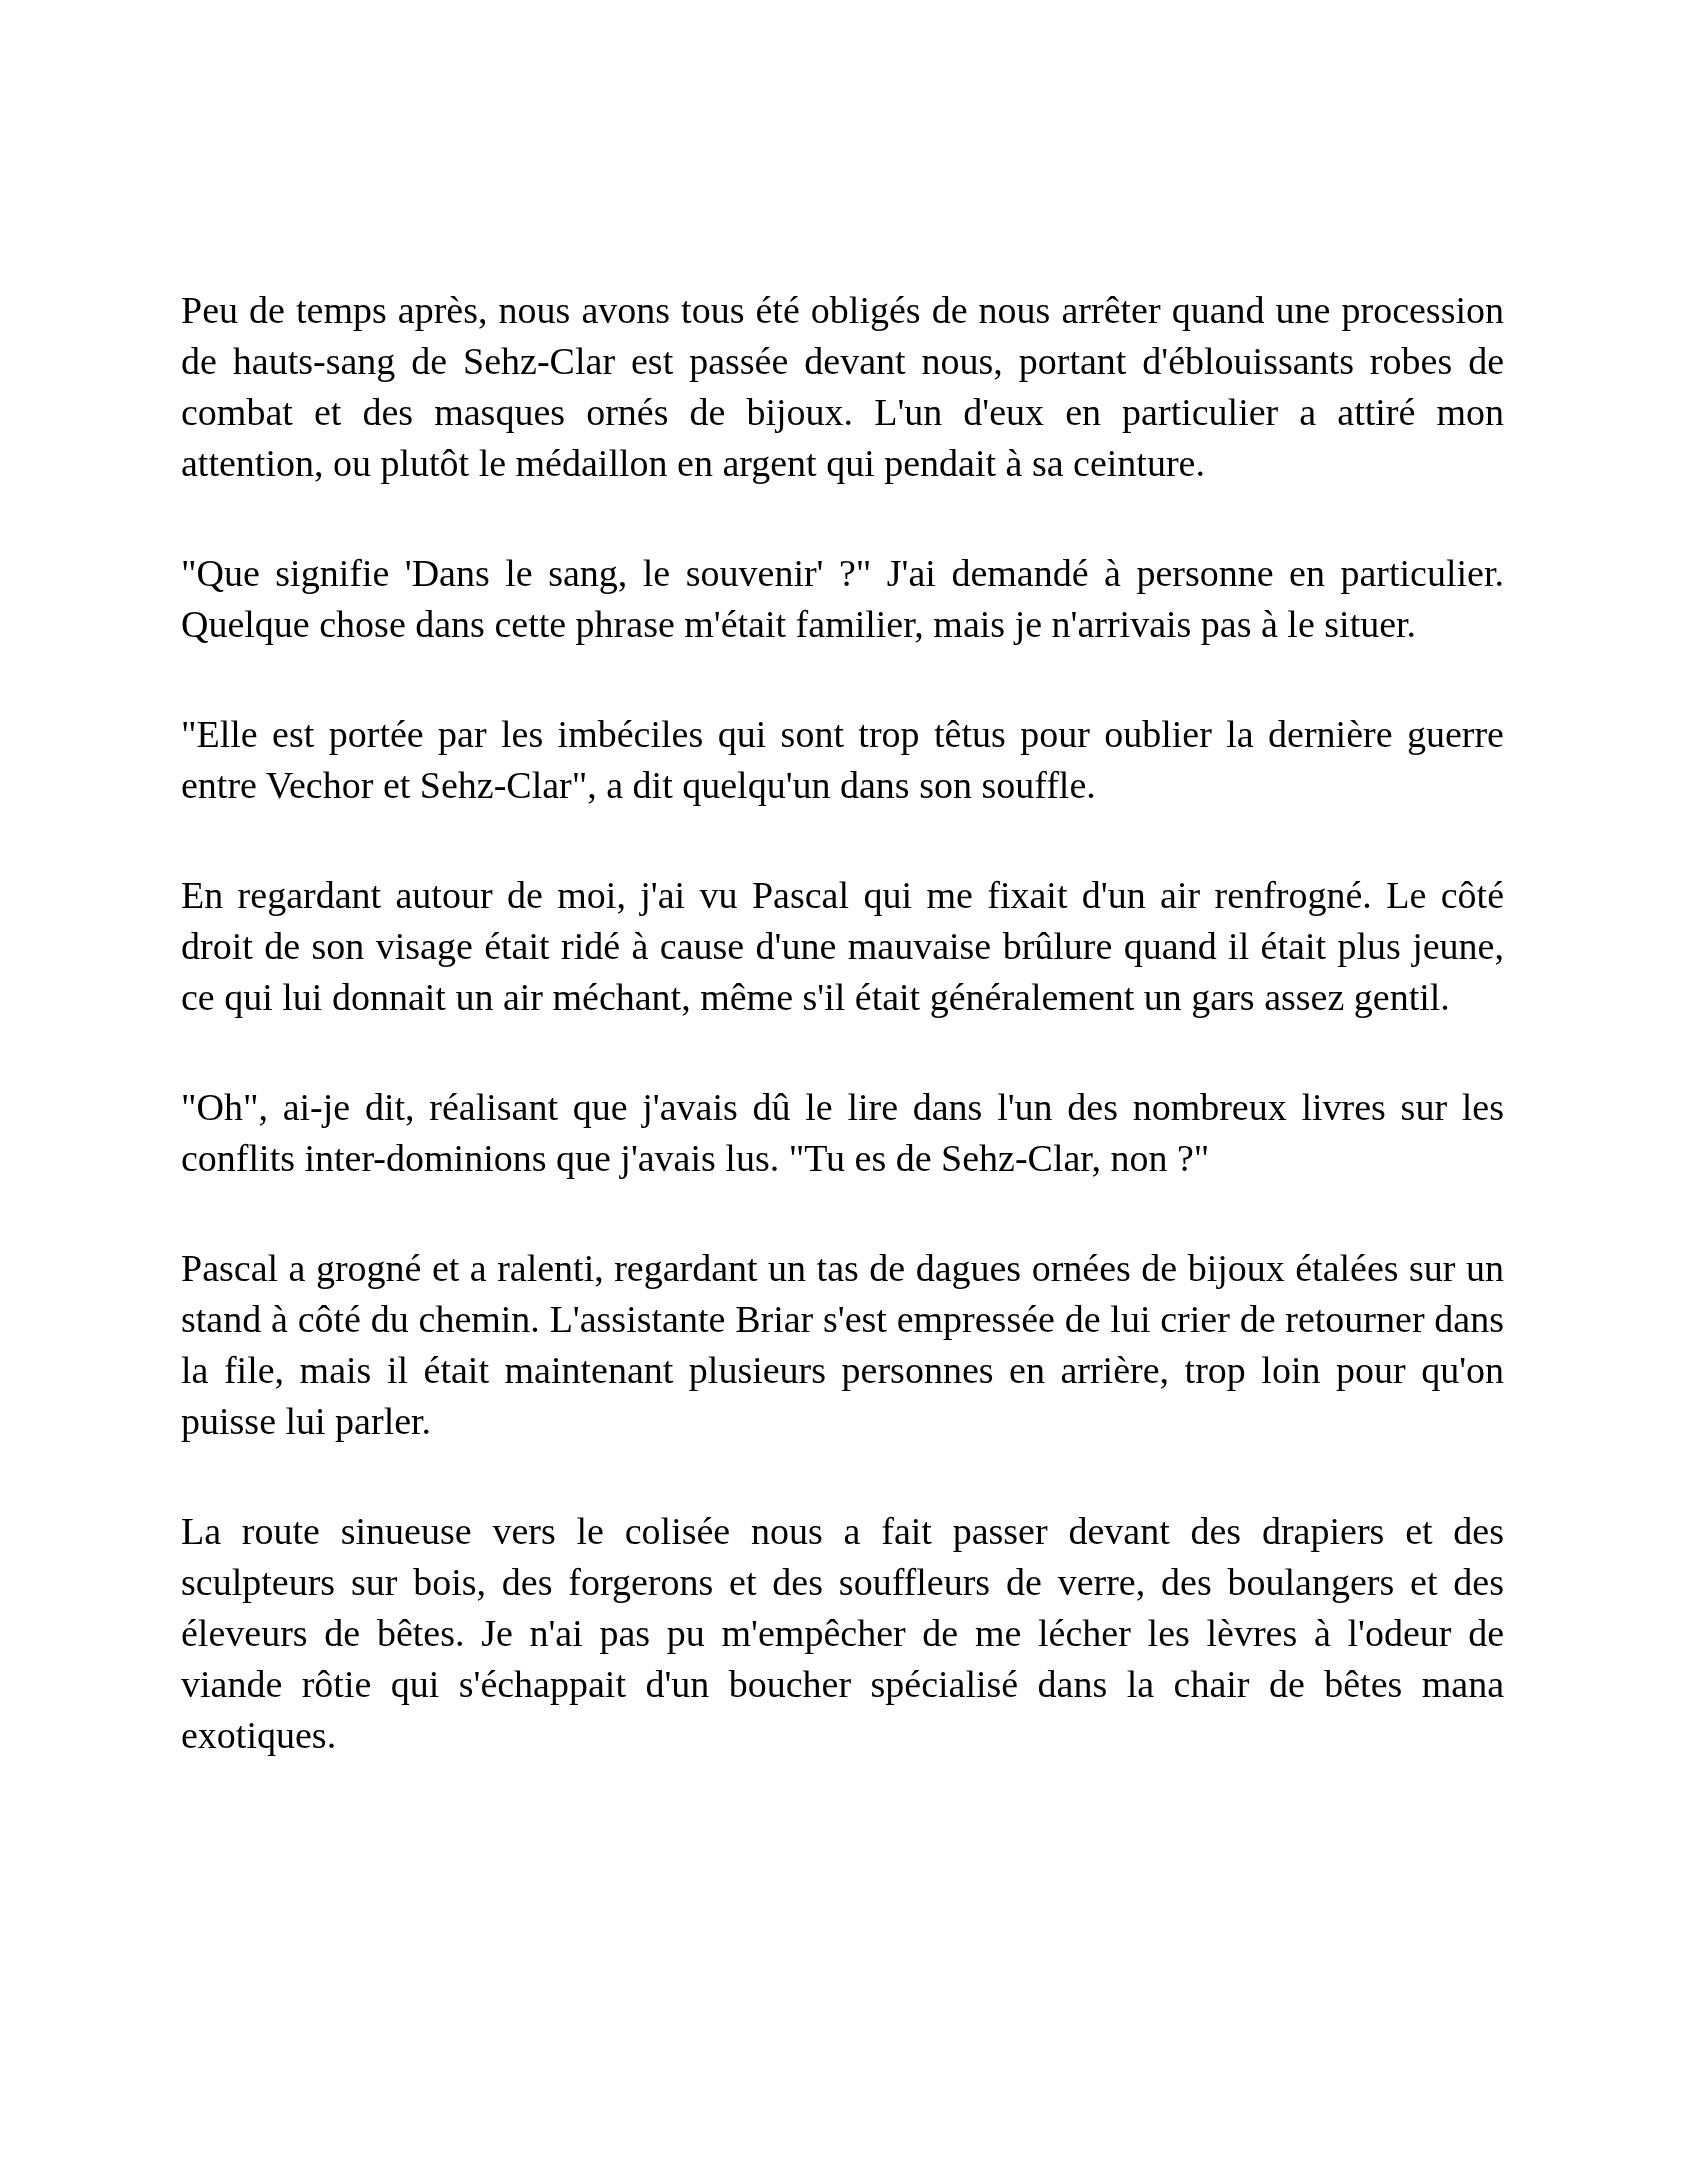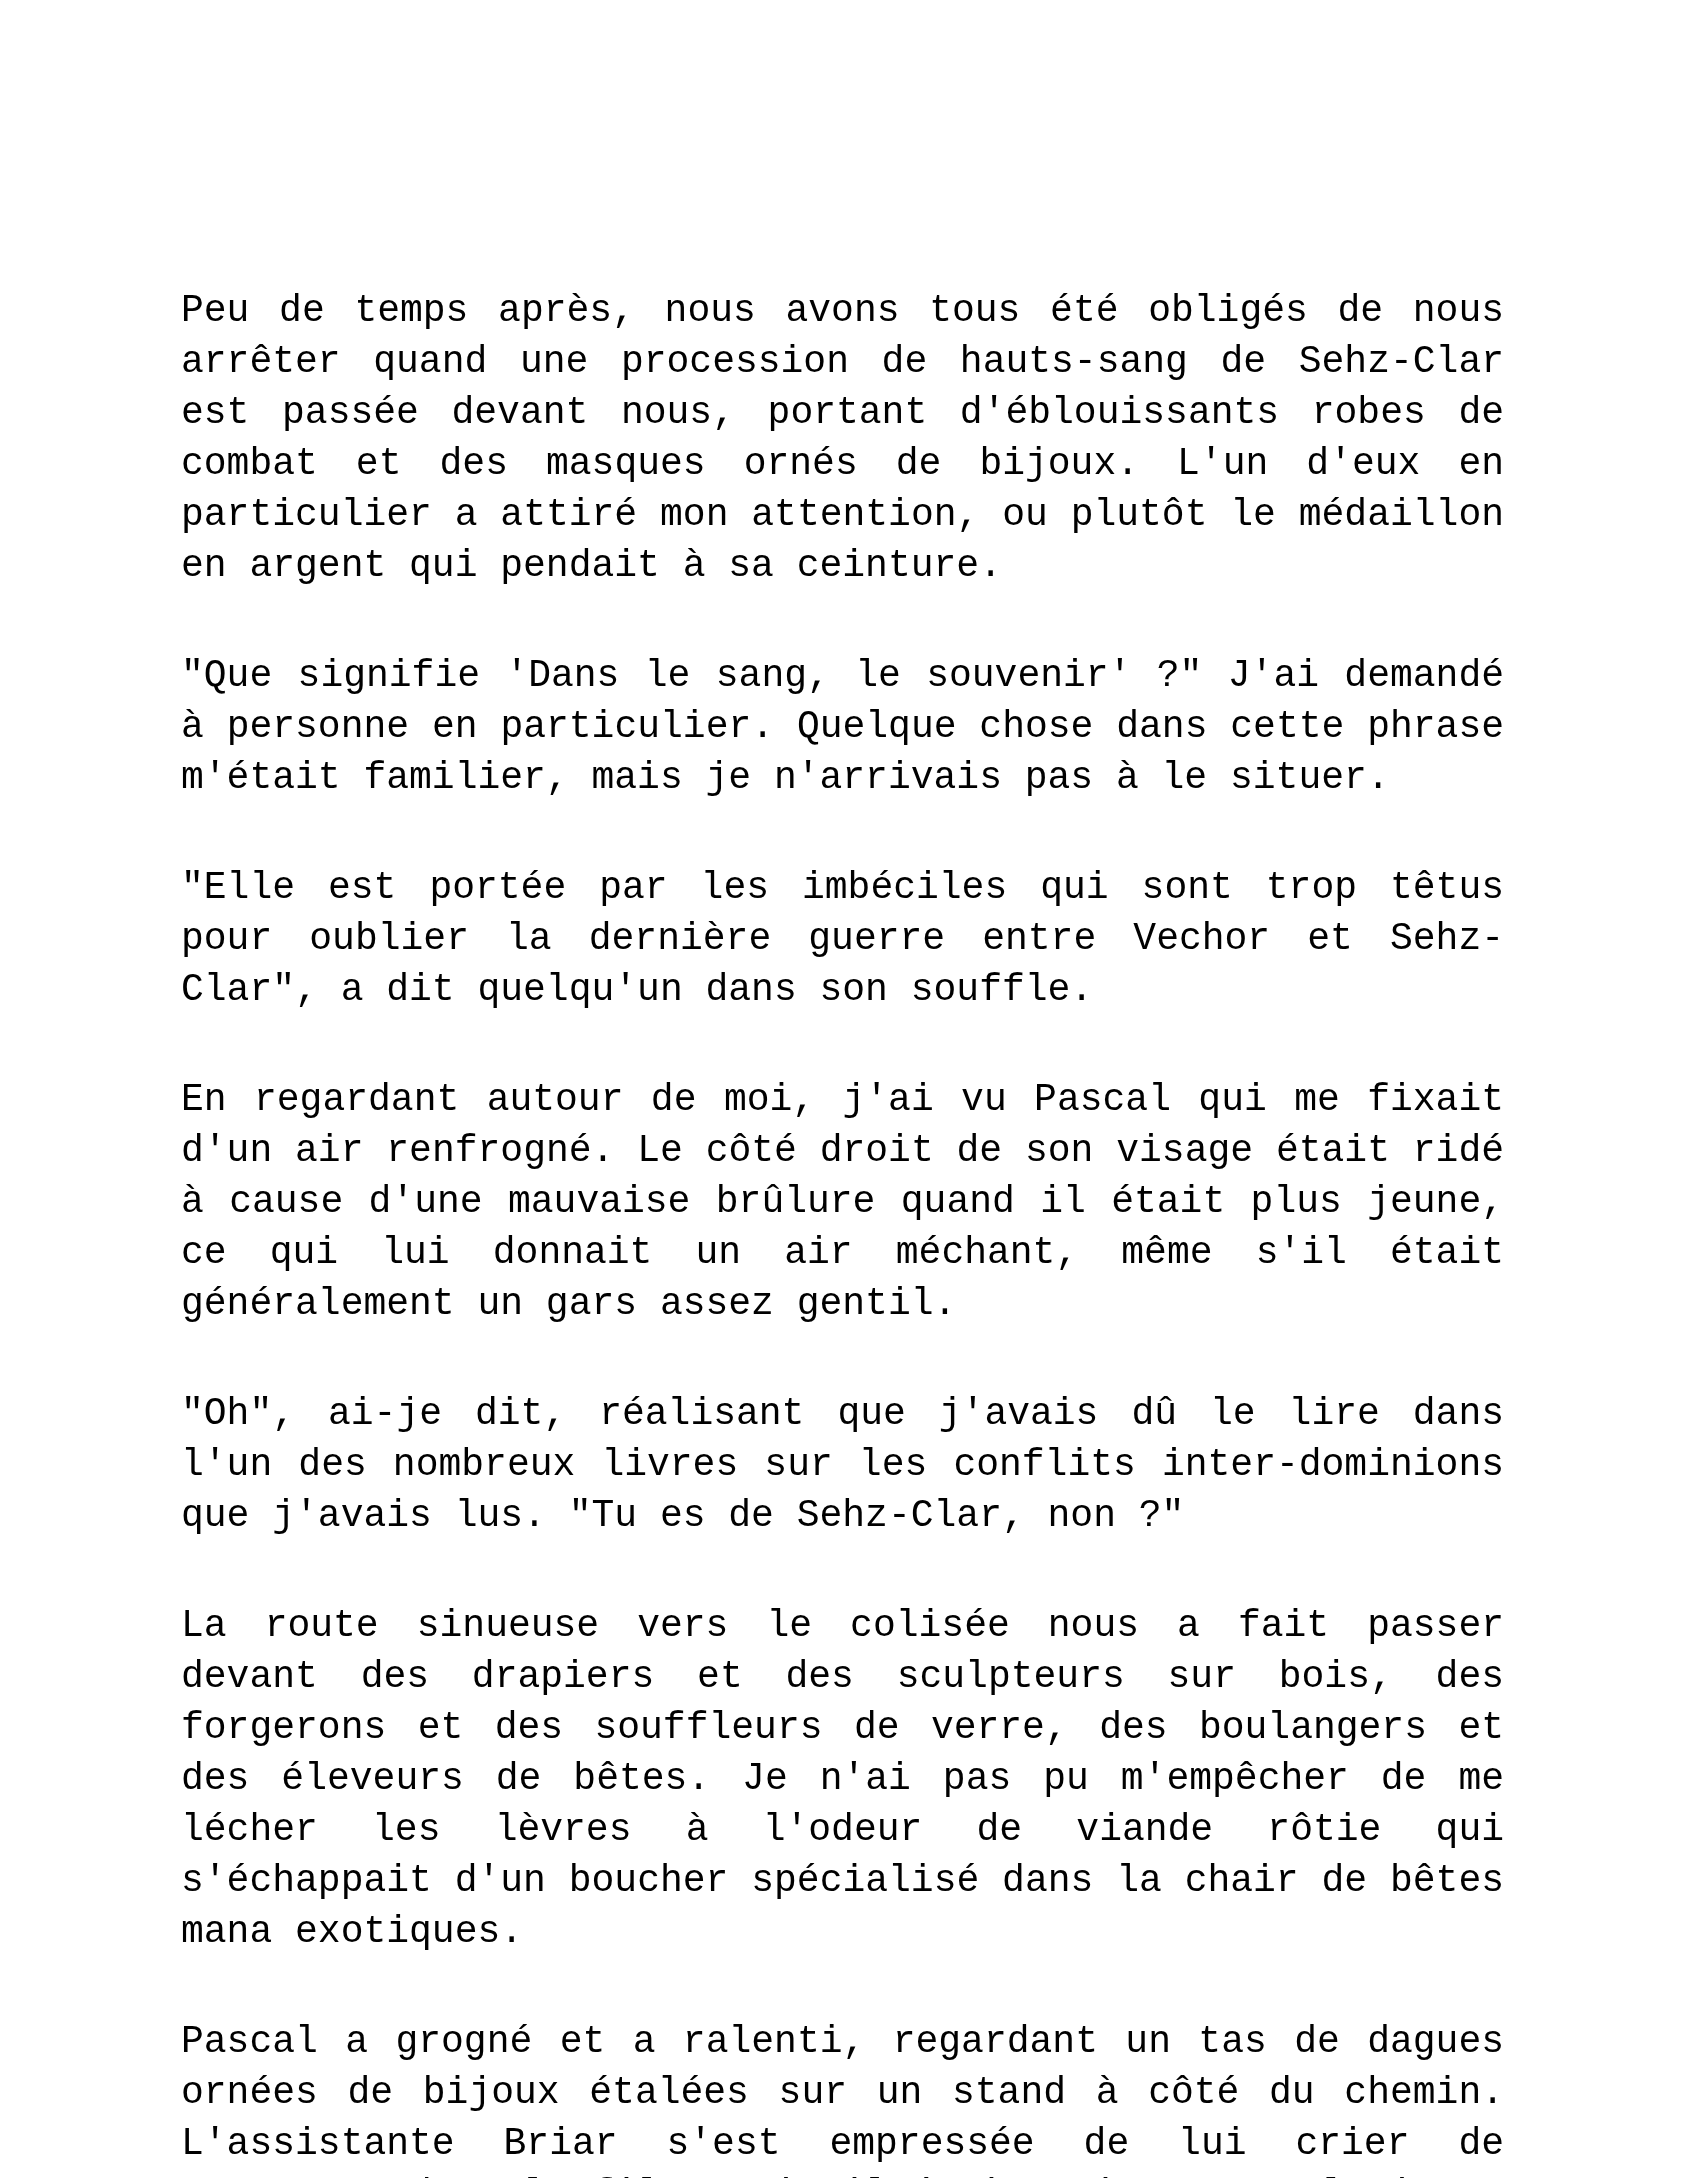--- a/index.html
+++ b/index.html
@@ -22,30 +22,29 @@
     font-family: "Liberation Serif", "DejaVu Serif", serif;
     font-size: 38px;
     line-height: 51px;
     color: #000000;
     text-align: justify;
   }
   .content p {
     margin: 0 0 59px 0;
     padding: 0;
     text-justify: inter-word;
-    font-family: Liberation Mono, monospace;
   }
 </style>
 </head>
 <body>
 
 <div class="page">
   <div class="content">
     <p>Peu de temps après, nous avons tous été obligés de nous arrêter quand une procession de hauts-sang de Sehz-Clar est passée devant nous, portant d'éblouissants robes de combat et des masques ornés de bijoux. L'un d'eux en particulier a attiré mon attention, ou plutôt le médaillon en argent qui pendait à sa ceinture.</p>
     <p>"Que signifie 'Dans le sang, le souvenir' ?" J'ai demandé à personne en particulier. Quelque chose dans cette phrase m'était familier, mais je n'arrivais pas à le situer.</p>
     <p>"Elle est portée par les imbéciles qui sont trop têtus pour oublier la dernière guerre entre Vechor et Sehz-Clar", a dit quelqu'un dans son souffle.</p>
     <p>En regardant autour de moi, j'ai vu Pascal qui me fixait d'un air renfrogné. Le côté droit de son visage était ridé à cause d'une mauvaise brûlure quand il était plus jeune, ce qui lui donnait un air méchant, même s'il était généralement un gars assez gentil.</p>
     <p>"Oh", ai-je dit, réalisant que j'avais dû le lire dans l'un des nombreux livres sur les conflits inter-dominions que j'avais lus. "Tu es de Sehz-Clar, non ?"</p>
+    <p>Pascal a grogné et a ralenti, regardant un tas de dagues ornées de bijoux étalées sur un stand à côté du chemin. L'assistante Briar s'est empressée de lui crier de retourner dans la file, mais il était maintenant plusieurs personnes en arrière, trop loin pour qu'on puisse lui parler.</p>
     <p>La route sinueuse vers le colisée nous a fait passer devant des drapiers et des sculpteurs sur bois, des forgerons et des souffleurs de verre, des boulangers et des éleveurs de bêtes. Je n'ai pas pu m'empêcher de me lécher les lèvres à l'odeur de viande rôtie qui s'échappait d'un boucher spécialisé dans la chair de bêtes mana exotiques.</p>
-    <p>Pascal a grogné et a ralenti, regardant un tas de dagues ornées de bijoux étalées sur un stand à côté du chemin. L'assistante Briar s'est empressée de lui crier de retourner dans la file, mais il était maintenant plusieurs personnes en arrière, trop loin pour qu'on puisse lui parler.</p>
   </div>
 </div>
 
 
 </body></html>

